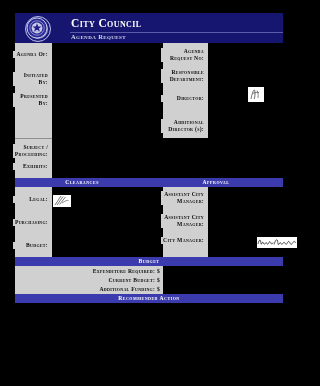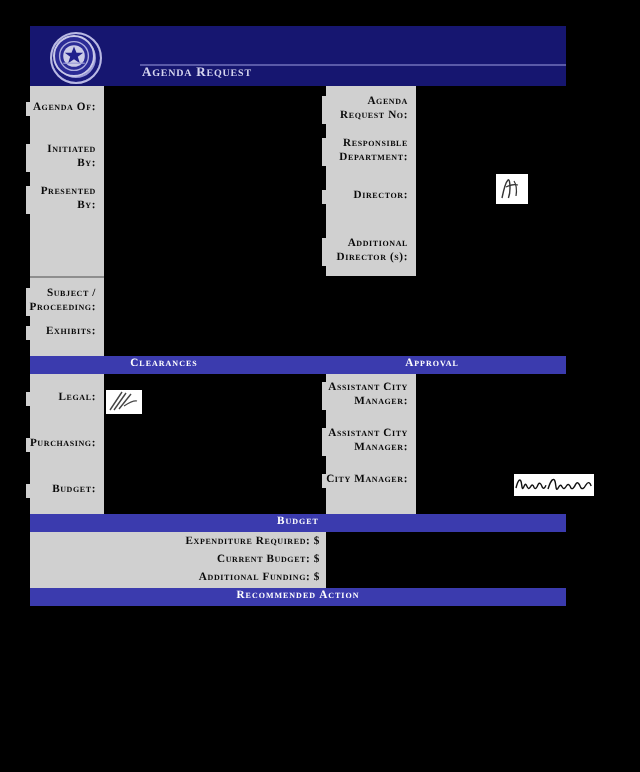--- a/index.html
+++ b/index.html
@@ -204,20 +204,21 @@
     <div class="hdr-rule"></div>
     <div class="seal">
       <svg width="22" height="22" viewBox="0 0 22 22">
         <circle cx="11" cy="11" r="10" fill="#2b2b96" stroke="#c8c8e8" stroke-width="1"></circle>
         <circle cx="11" cy="11" r="7.2" fill="none" stroke="#aeaee0" stroke-width="0.7"></circle>
         <circle cx="11" cy="11" r="5.4" fill="#e8e8f6" opacity="0.85"></circle>
         <path d="M11 6.2 L12.25 9.4 L15.6 9.4 L12.9 11.4 L13.95 14.6 L11 12.65 L8.05 14.6 L9.1 11.4 L6.4 9.4 L9.75 9.4 Z" fill="#20208c"></path>
         <path d="M5.6 14.6 h10.8" stroke="#9c9cd8" stroke-width="0.6" fill="none"></path>
       </svg>
     </div>
+    <div class="hdr-title">City Council</div>
     <div class="hdr-sub">Agenda Request</div>
   </div>
 
   <div class="sec1">
     <div class="colL">
       <div class="lbl rowlbl" style="top:8px;">Agenda Of:</div>
       <div class="lbl rowlbl" style="top:29px;">Initiated By:</div>
       <div class="lbl rowlbl" style="top:50px;">Presented By:</div>
     </div>
     <div class="colR">

